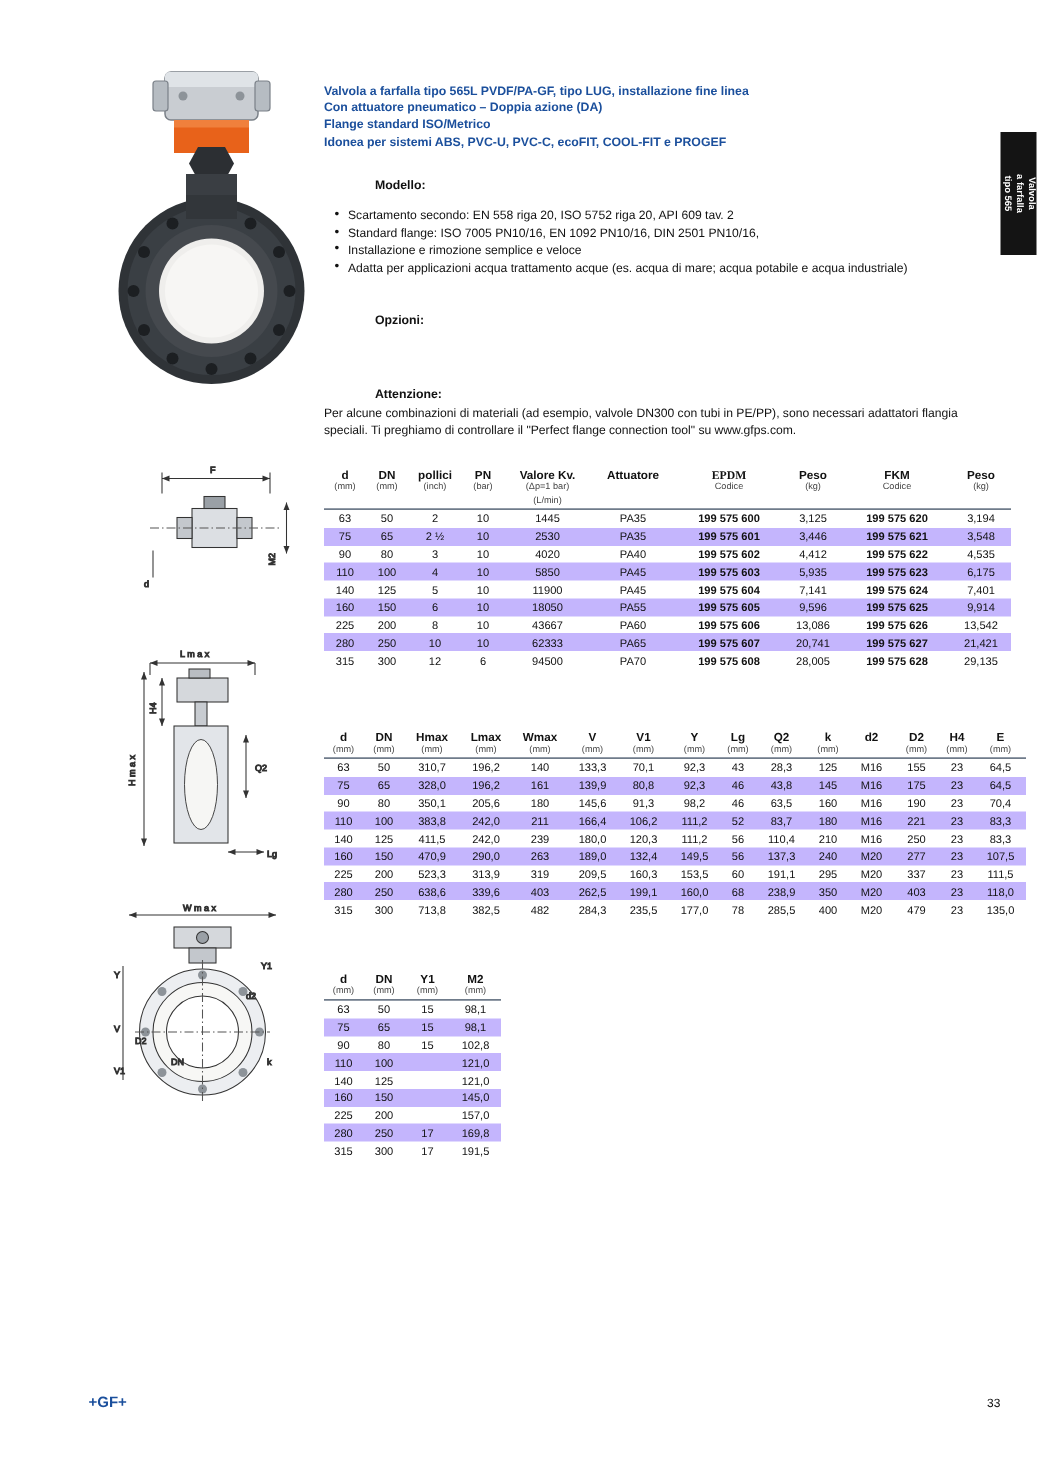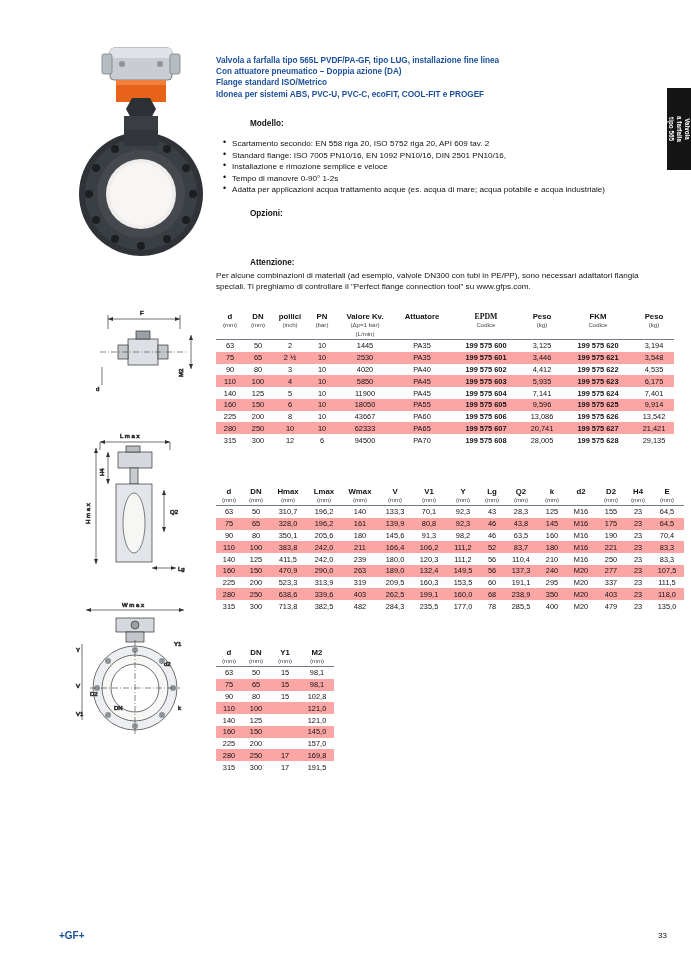--- a/index.html
+++ b/index.html
@@ -37,21 +37,21 @@
   ul.bul li:before{content:"\2022";position:absolute;left:1px;top:-1px;font-size:9px;color:#111;}
 
   
   table{border-collapse:collapse;font-size:7.4px;color:#111;}
   table td,table th{padding:0;font-weight:normal;}
   .tbl{position:absolute;}
   .hdr td{font-weight:bold;font-size:7.8px;color:#111;padding-bottom:0px;text-align:center;vertical-align:bottom;}
   .unit td{font-size:6.1px;color:#444;text-align:center;padding-bottom:2px;}
   .rule{border-bottom:1px solid #6f7b8a;}
   tbody tr td{text-align:center;padding:1.4px 0 1.4px 0;}
-  tbody tr.alt{background:#fca5a5;margin-top:20px;}
+  tbody tr.alt{background:#c4b5fd;margin-top:20px;}
   .code{font-weight:bold;color:#111;}
 
   
   .brand{position:absolute;left:59px;top:930px;color:#1b4f9c;font-weight:bold;font-size:10px;letter-spacing:0px;}
   .pageno{position:absolute;left:658px;top:931px;font-size:8px;color:#111;}
 
   
   .draw{position:absolute;}
   .dimtxt{font-size:6px;fill:#111;font-family:"Liberation Sans", sans-serif;}
 </style>
@@ -118,21 +118,20 @@
     <div class="title-line">Flange standard ISO/Metrico</div>
     <div class="title-line">Idonea per sistemi ABS, PVC-U, PVC-C, ecoFIT, COOL-FIT e PROGEF</div>
   </div>
 
   <div class="sec-head" style="left:216px;top:119px;">Modello:</div>
   <div style="position:absolute;left:216px;top:132px;width:428px;">
     <ul class="bul">
       <li>Scartamento secondo: EN 558 riga 20, ISO 5752 riga 20, API 609 tav. 2</li>
       <li>Standard flange: ISO 7005 PN10/16, EN 1092 PN10/16, DIN 2501 PN10/16,</li>
       <li>Installazione e rimozione semplice e veloce</li>
-      <li>Tempo di manovre 0-90° 1-2s</li>
       <li>Adatta per applicazioni acqua trattamento acque (es. acqua di mare; acqua potabile e acqua industriale)</li>
     </ul>
   </div>
 
   <div class="sec-head" style="left:216px;top:209px;">Opzioni:</div>
 
   <div class="sec-head" style="left:216px;top:258px;">Attenzione:</div>
   <div class="para" style="left:216px;top:270px;width:430px;">Per alcune combinazioni di materiali (ad esempio, valvole DN300 con tubi in PE/PP), sono necessari adattatori flangia speciali. Ti preghiamo di controllare il "Perfect flange connection tool" su www.gfps.com.</div>
 
   <svg class="draw" style="left:88px;top:305px;" width="110" height="90" viewBox="0 0 110 90">

